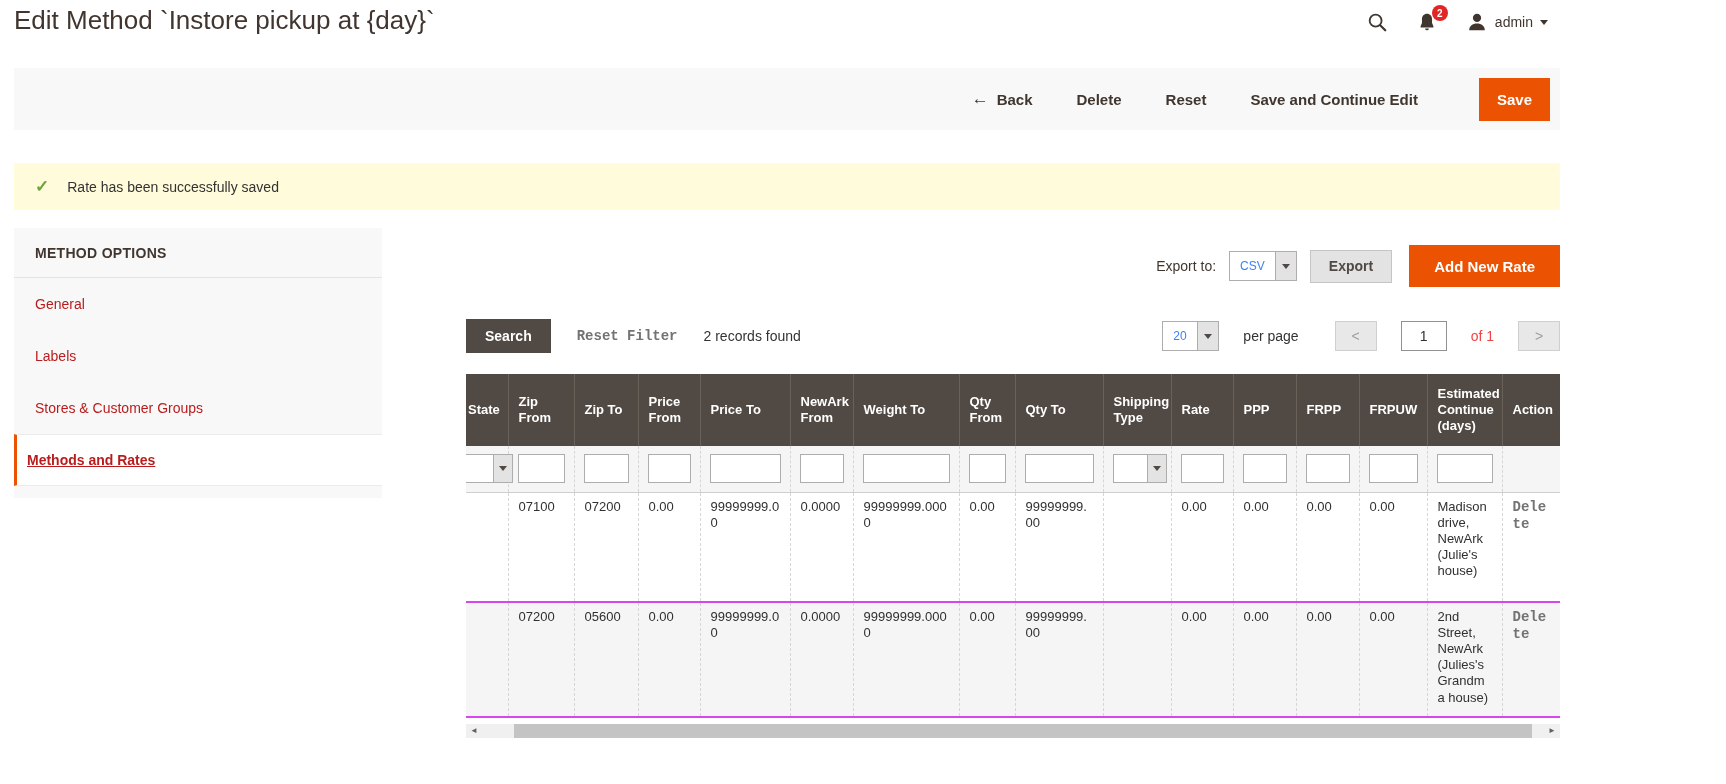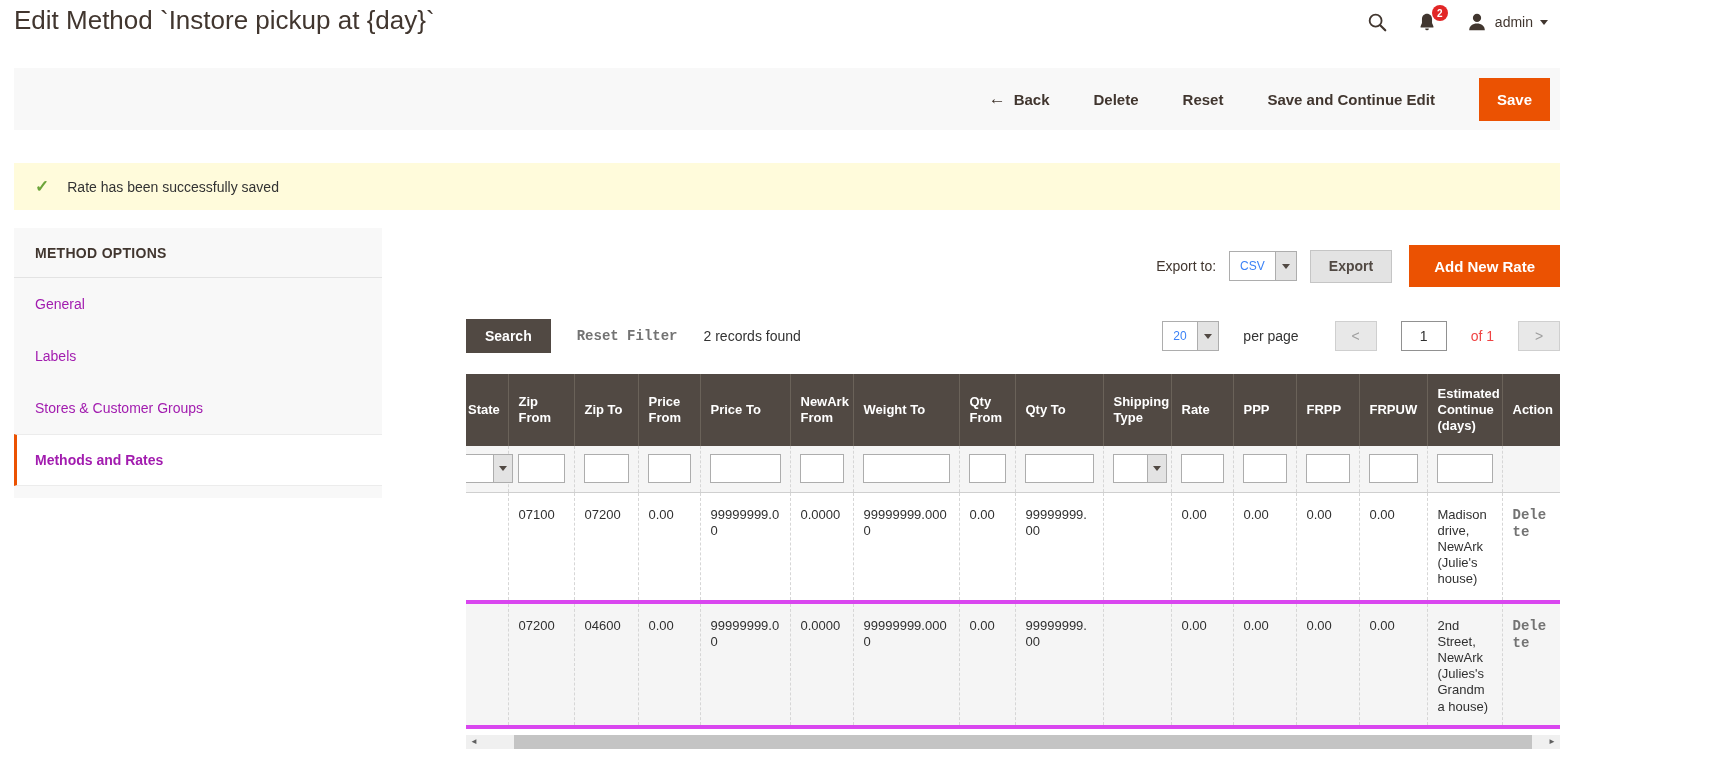--- a/index.html
+++ b/index.html
@@ -29,43 +29,43 @@
     height:62px; background:#f8f8f8; display:flex; justify-content:flex-end;
     align-items:center; gap:44px; padding-right:10px;
   }
   .txt-btn {
     background:none; border:none; font-family:inherit; font-size:15px; font-weight:600;
     color:#41362f; cursor:pointer; padding:0; display:inline-flex; align-items:center; gap:8px;
   }
   .back-arrow { font-size:17px; font-weight:400; }
   .primary-btn {
     background:#eb5202; border:1px solid #eb5202; color:#fff; font-family:inherit;
-    font-weight:600; cursor:pointer;
+    font-weight:600; cursor:pointer;margin-left:17px;
   }
   .save-btn { font-size:15px; padding:12px 17px; }
 
   
   .message {
     margin-top:33px; height:47px; background:#fffbdb; display:flex; align-items:center;
     padding-left:21px; gap:18px; font-size:14px; color:#333333;
   }
   .check-icon { color:#6ca439; font-weight:700; font-size:17px; }
 
   
   .main { display:flex; margin-top:18px; align-items:flex-start; }
 
   .sidebar { width:368px; background:#f8f8f8; padding-bottom:12px; }
   .sb-title {
     height:50px; line-height:50px; padding-left:21px; font-size:14px; font-weight:700;
     letter-spacing:.3px; color:#41362f; border-bottom:1px solid #e3e3e3;
   }
-  .sb-item { height:52px; display:flex; align-items:center; padding-left:21px; font-size:14px; color:#a21caf; cursor:pointer;text-align:center; }
+  .sb-item { height:52px; display:flex; align-items:center; padding-left:21px; font-size:14px; color:#b91c1c; cursor:pointer;text-align:center; }
   .sb-item.active {
-    background:#fff; border-left:3px solid #eb5202; padding-left:18px; font-weight:600;
-    border-top:1px solid #ececec; border-bottom:1px solid #ececec;
+    background:#fff; border-left:3px solid #eb5202; padding-left:10px; font-weight:600;
+    border-top:1px solid #ececec; border-bottom:1px solid #ececec;text-decoration:underline;
   }
 
   .grid-area { flex:1; margin-left:84px; width:1094px; }
 
   
   .export-row { display:flex; justify-content:flex-end; align-items:center; gap:13px; margin-top:17px; min-height:42px; }
   .export-label { font-size:14px; color:#41362f; }
   .fake-select { display:flex; height:30px; border:1px solid #adadad; background:#fff; cursor:pointer; }
   .sel-text { padding:0 10px; line-height:28px; font-size:12px; color:#3b82f6; min-width:34px; }
   .sel-arrow { width:21px; background:#e3e3e3; border-left:1px solid #adadad; display:flex; align-items:center; justify-content:center; }
@@ -108,22 +108,22 @@
   }
   tr.filter-row td:first-child { border-left:none; padding-left:0; }
   .filter-input { width:100%; height:29px; border:1px solid #adadad; font-family:inherit; font-size:13px; padding:0 5px; }
   .mini-select { display:flex; height:29px; cursor:pointer; }
   .mini-select .box { flex:1; background:#fff; border:1px solid #adadad; }
   .mini-select .arr { width:19px; background:#e3e3e3; border:1px solid #adadad; border-left:none; display:flex; align-items:center; justify-content:center; }
   .state-select { width:47px; }
   .state-select .box { border-left:none; }
   .ship-select { width:54px; }
   tr.data-row td {
-    font-size:13px; color:#303030; padding:14px 10px 10px; vertical-align:top;
-    border-left:1px dashed #d6d6d6; border-bottom:4px solid #d946ef; line-height:1.24;
+    font-size:13px; color:#303030; padding:6px 10px 10px; vertical-align:top;
+    border-left:1px dashed #d6d6d6; border-bottom:2px solid #d946ef; line-height:1.24;
     word-wrap:break-word;
   }
   tr.data-row td:first-child { border-left:none; }
   tr.data-row.row-0 { background:#fff; height:110px; }
   tr.data-row.row-1 { background:#f5f5f5; height:100px; }
 
   
   .hscroll { display:flex; align-items:stretch; height:14px; margin-top:6px; width:1094px; background:#f0f0f0; }
   .sb-arrow {
     width:16px; display:flex; align-items:center; justify-content:center; font-size:8px;
@@ -321,21 +321,21 @@
             <td>0.00</td>
             <td>0.00</td>
             <td>0.00</td>
             <td>Madison drive, NewArk (Julie's house)</td>
             <td><a class="link">Delete</a></td>
           </tr>
 
           <tr class="data-row row-1">
             <td></td>
             <td>07200</td>
-            <td>04600</td>
+            <td>05600</td>
             <td>0.00</td>
             <td>99999999.00</td>
             <td>0.0000</td>
             <td>99999999.0000</td>
             <td>0.00</td>
             <td>99999999.00</td>
             <td></td>
             <td>0.00</td>
             <td>0.00</td>
             <td>0.00</td>

